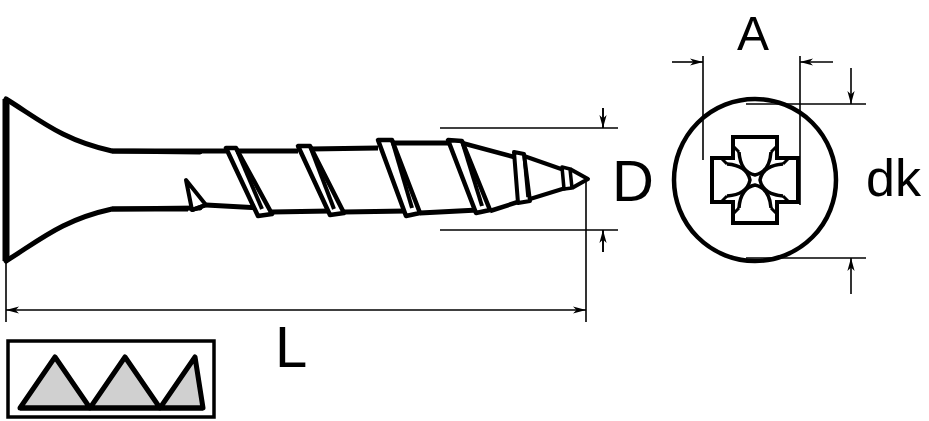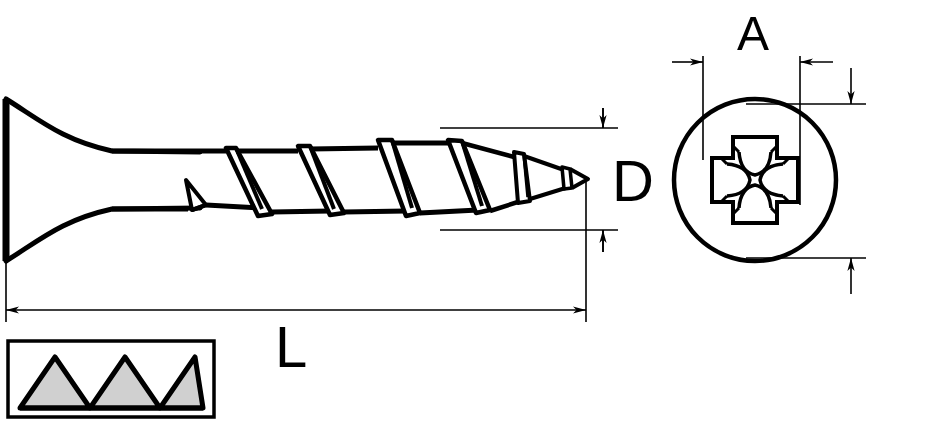--- a/index.html
+++ b/index.html
@@ -181,14 +181,15 @@
       </g>
     </g>
   </svg>
 
   <div class="dim-label" id="label-D">D</div>
 
   <div class="dim-label" id="label-L">L</div>
 
   <div class="dim-label" id="label-A">A</div>
 
+  <div class="dim-label" id="label-dk">dk</div>
 
 </div>
 
 </body></html>

